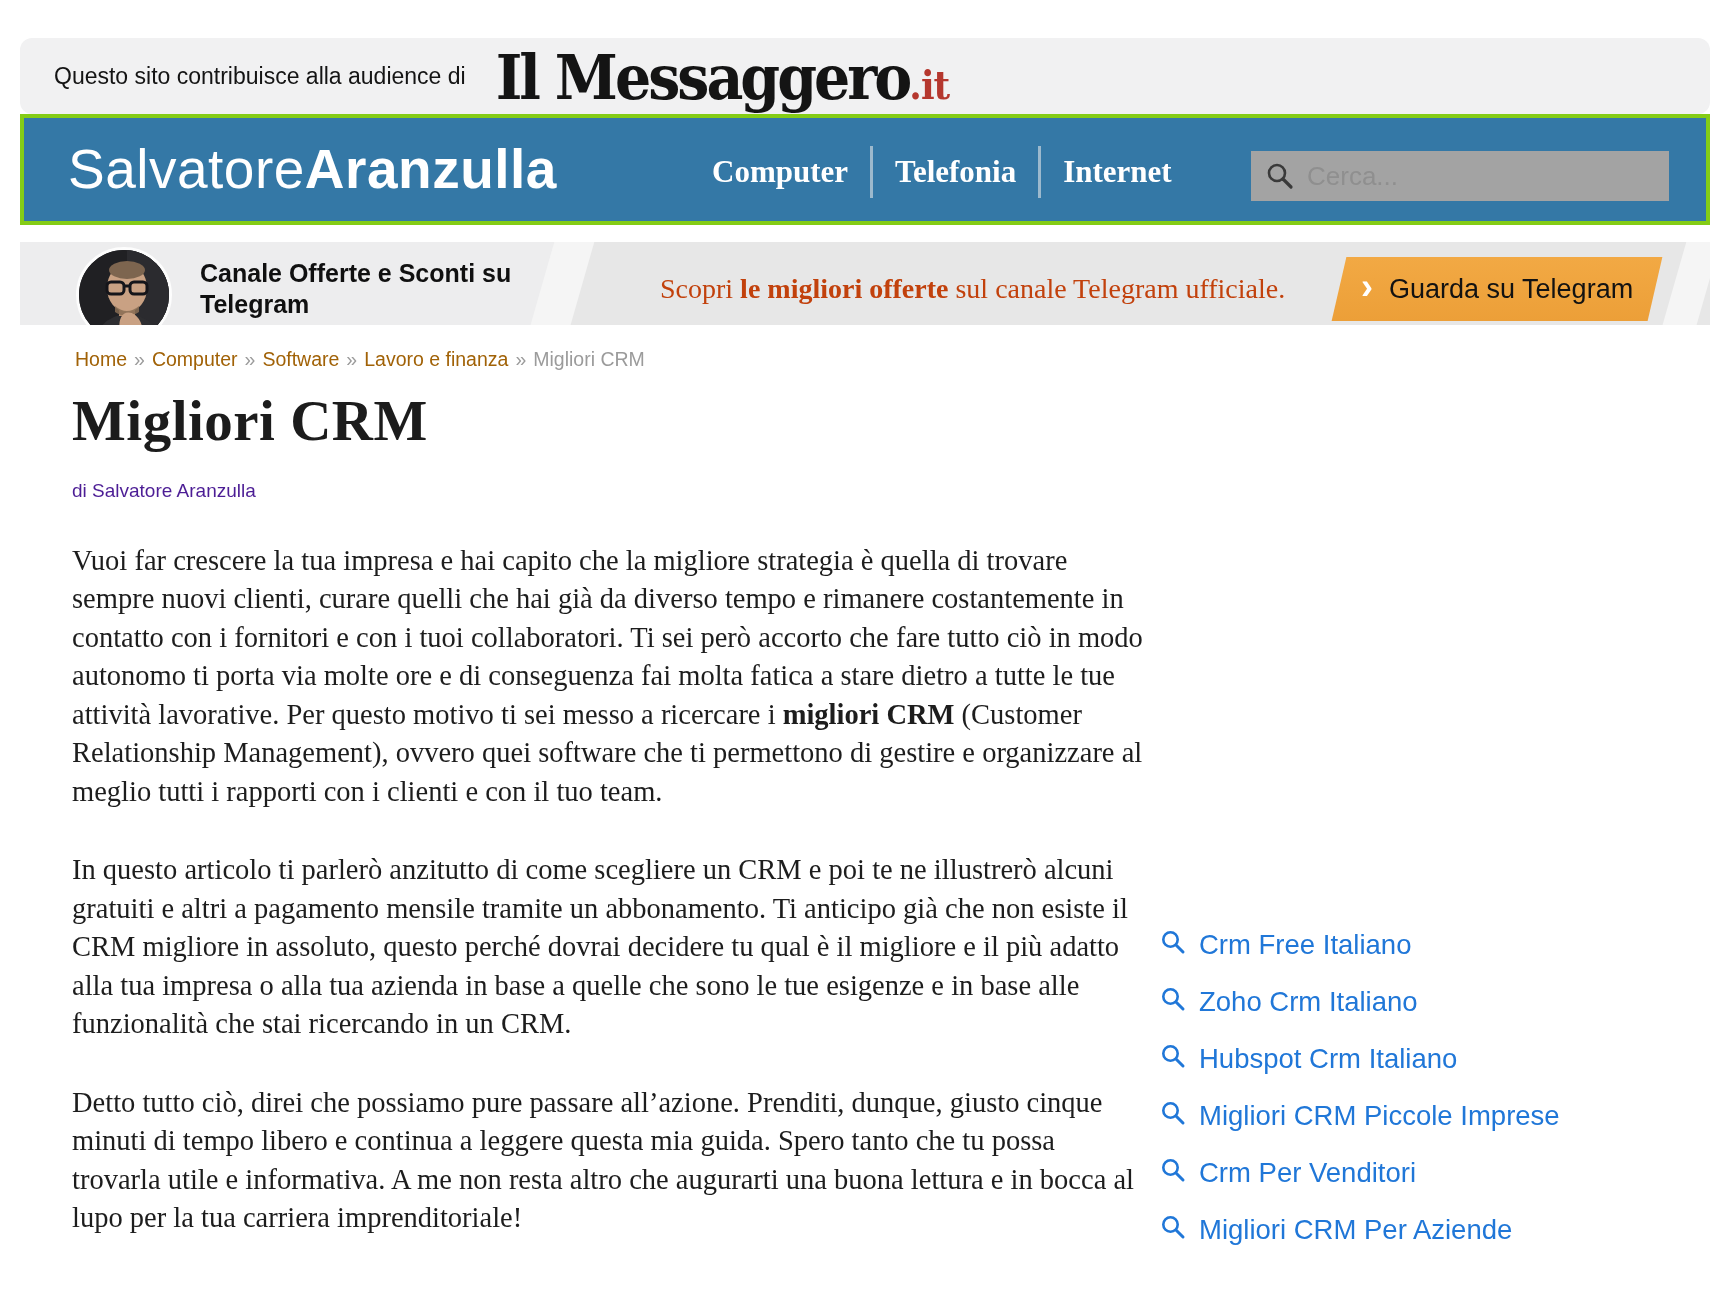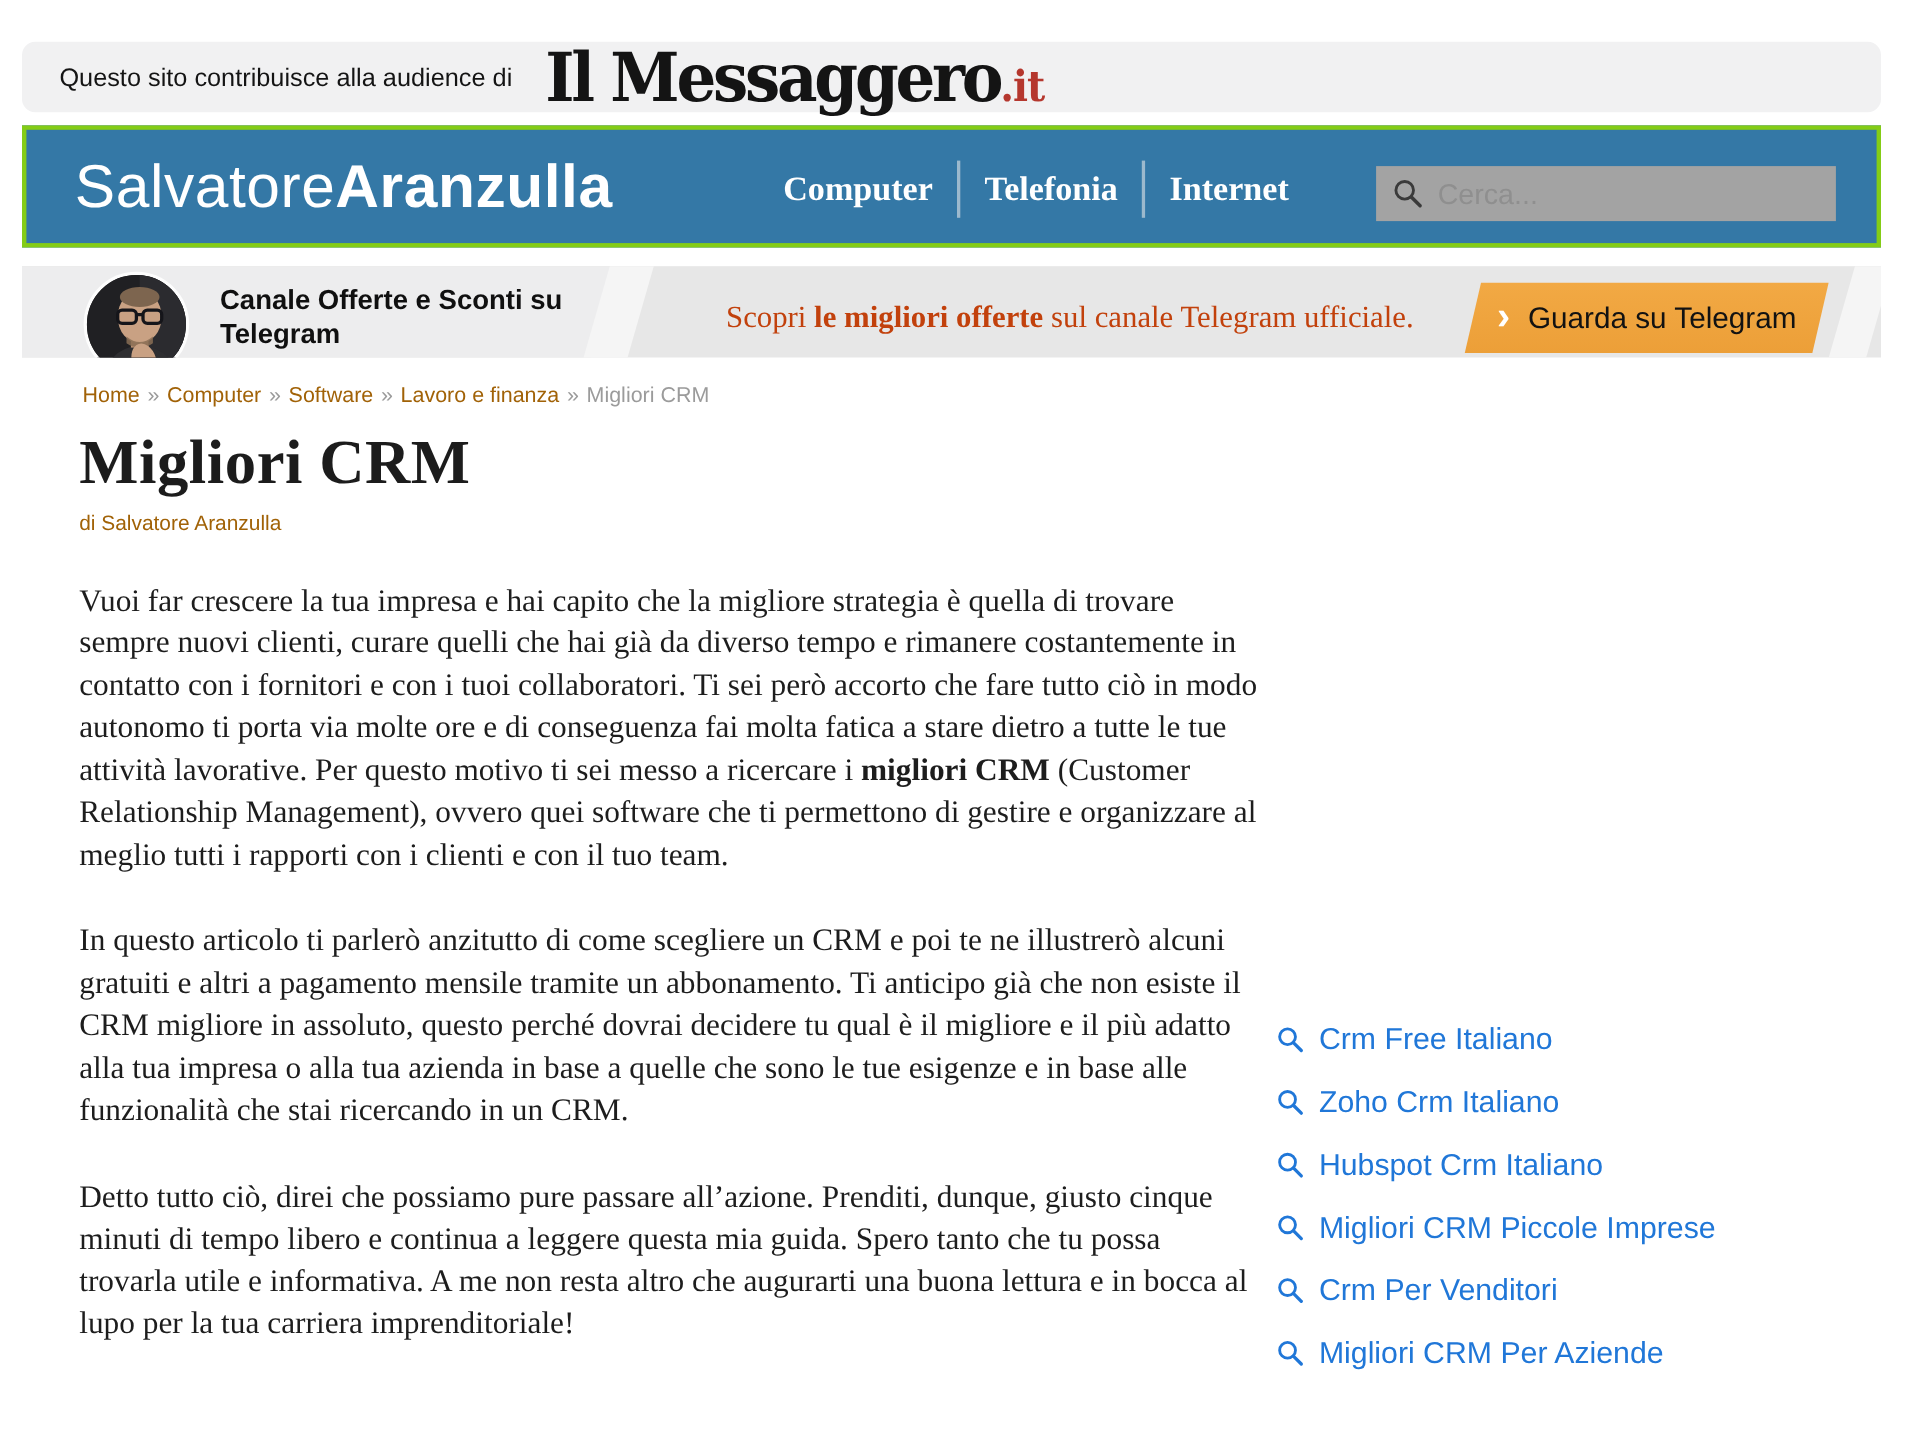--- a/index.html
+++ b/index.html
@@ -4,21 +4,21 @@
 <style>
   * { margin:0; padding:0; box-sizing:border-box; }
   html,body { background:#ffffff; }
   .canvas {
     position:relative; width:1732px; height:1314px; background:#ffffff;
     font-family:"Liberation Sans", sans-serif; overflow:hidden;
   }
 
   
   .audience-bar {
-    position:absolute; left:20px; top:38px; width:1690px; height:64px;
+    position:absolute; left:20px; top:38px; width:1690px; height:76px;
     background:#f1f1f2; display:flex; align-items:center;border-radius:12px;
   }
   .audience-text { margin-left:34px; font-size:23px; color:#141414; }
   .messaggero-logo {
     margin-left:30px; font-family:"DejaVu Serif", serif; font-weight:bold;
     font-size:57px; letter-spacing:-3px; color:#141414; line-height:1;
     transform:scaleY(1.08); cursor:pointer;
   }
   .messaggero-it { color:#b5372e; font-size:36px; letter-spacing:-1px; }
 
@@ -87,33 +87,33 @@
   .breadcrumb { position:absolute; left:75px; top:348px; font-size:19.5px; color:#9b9b9b; }
   .breadcrumb a { color:#a16207; text-decoration:none; cursor:pointer; }
   .crumb-sep { margin:0 7px; }
 
   
   .article { position:absolute; left:72px; top:390px; width:1072px; }
   .article h1 {
     font-family:"Liberation Serif", serif; font-weight:600; font-size:57px;
     color:#1c1c1c; line-height:1.1; letter-spacing:0.5px;
   }
-  .byline { margin-top:13px; font-size:19px; color:#a16207; }
+  .byline { margin-top:27px; font-size:19px; color:#4c1d95; }
   .article p {
     margin-top:40px; font-family:"Liberation Serif", serif; font-size:28.5px;
     line-height:38.5px; color:#1d1d1d;
   }
   .article p b { font-weight:bold; }
 
   
   .related { position:absolute; left:1160px; top:903px; width:572px; }
   .related-heading { font-size:27px; color:#101010; }
   .related-list { margin-top:26px; }
   .related-link {
-    display:flex; align-items:center; margin-bottom:25px; text-decoration:none;
+    display:flex; margin-bottom:25px; text-decoration:none;
     font-size:27.5px; color:#2077d8; cursor:pointer;
   }
   .related-link svg { margin-right:13px; flex:0 0 auto; }
 </style>
 </head>
 <body>
 
 <div class="canvas">
 
   <div class="audience-bar">

